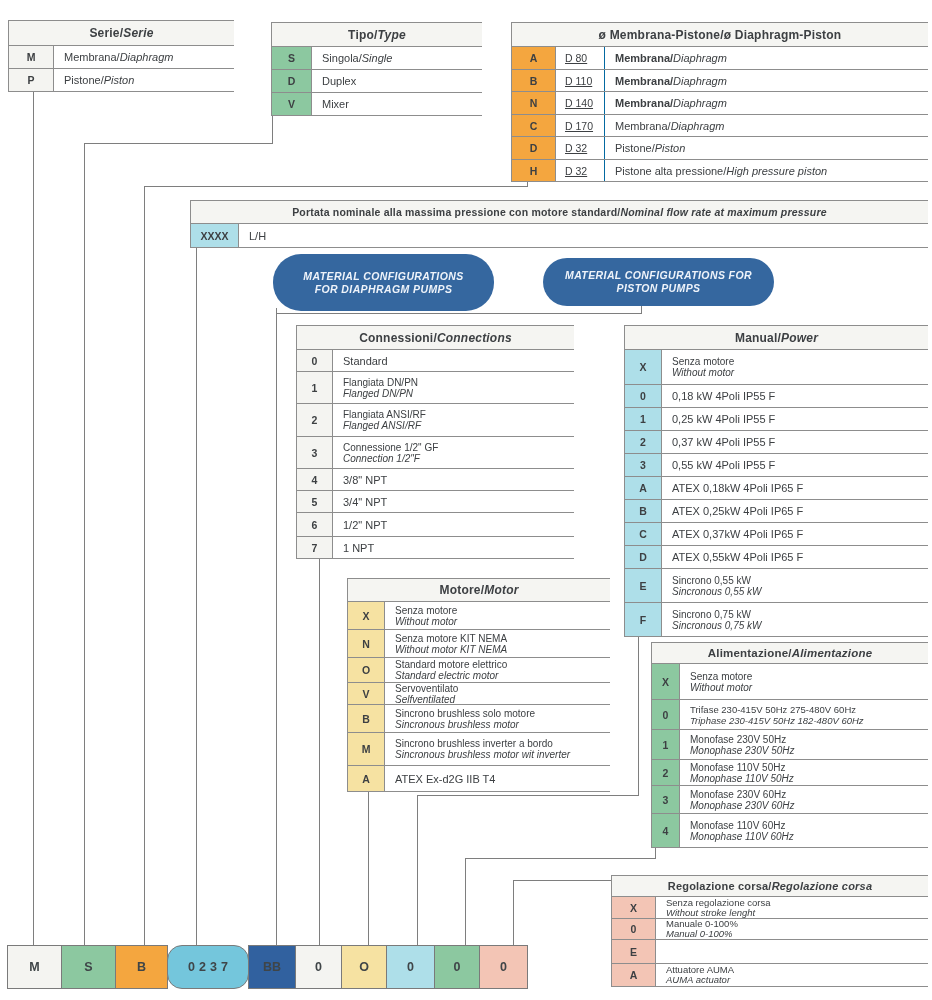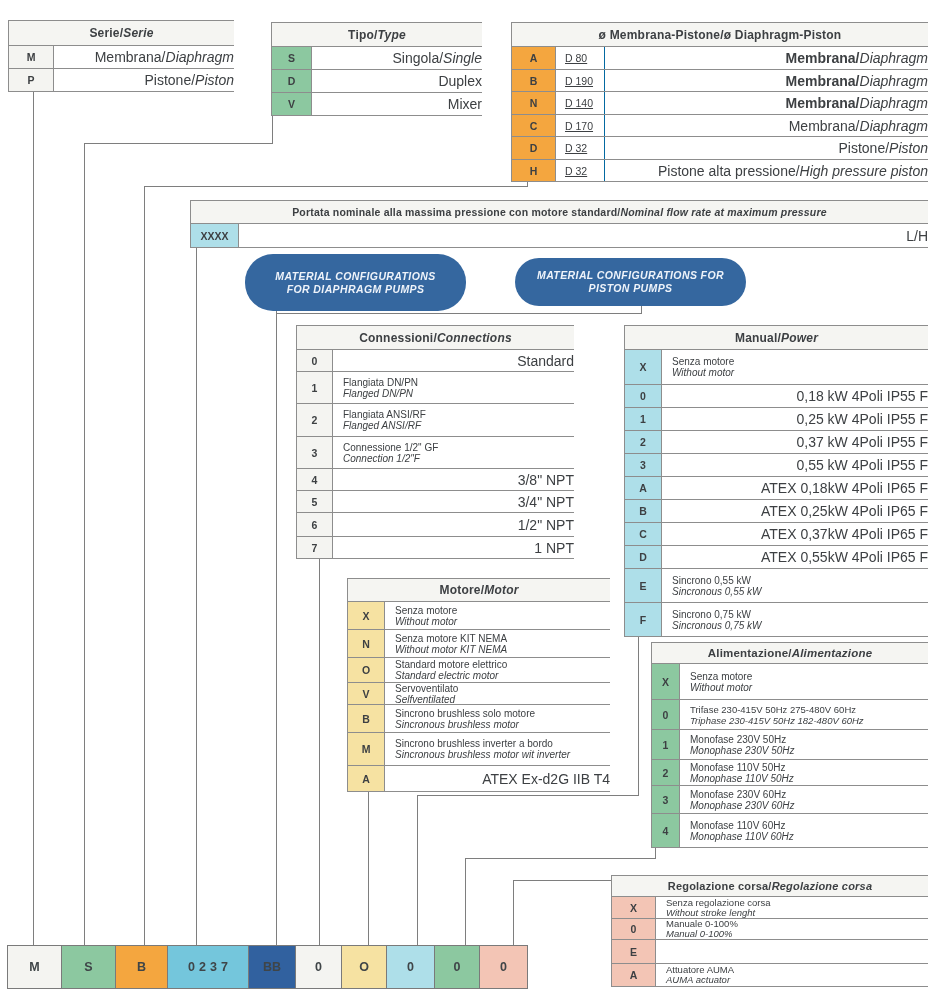--- a/index.html
+++ b/index.html
@@ -12,48 +12,48 @@
   .tbl{position:absolute;border-left:1px solid #8d8d8d;box-sizing:border-box;background:#fff;}
   .hdr{border-top:1px solid #8d8d8d;border-bottom:1px solid #8d8d8d;background:#f5f5f2;
     display:flex;align-items:center;justify-content:center;font-size:12px;font-weight:700;
     letter-spacing:.2px;white-space:nowrap;}
   .hdr .he{font-style:italic;font-weight:600;}
   .row{display:flex;border-bottom:1px solid #8d8d8d;box-sizing:border-box;}
   .code{display:flex;align-items:center;justify-content:center;border-right:1px solid #8d8d8d;
     font-size:10.5px;font-weight:600;box-sizing:border-box;}
   .dia{display:flex;align-items:center;border-right:1px solid #0369a1;padding-left:9px;
     font-size:10.5px;box-sizing:border-box;flex:0 0 49px;text-decoration:underline;}
-  .lbl{flex:1;display:flex;align-items:center;padding-left:10px;font-size:14px;min-width:0;
-    white-space:nowrap;justify-content:flex-end;}
+  .lbl{flex:1;display:flex;align-items:center;padding-left:10px;font-size:11px;min-width:0;
+    white-space:nowrap;}
   .lbl .t2{font-style:italic;}
   .lbl.stack{flex-direction:column;align-items:flex-start;justify-content:center;line-height:11px;font-size:10px;}
   .lbl.stack span{display:block;}
   
   .r20{height:20px}.r21{height:21px}.r22{height:22px}.r23{height:23px}.r24{height:24px}
   .r25{height:25px}.r26{height:26px}.r28{height:28px}.r30{height:30px}.r32{height:32px}
   .r33{height:33px}.r34{height:34px}.r35{height:35px}.r36{height:36px}
   
   .c-white{background:#f4f4f1;} .c-green{background:#8cc8a0;} .c-orange{background:#f4a63f;}
   .c-lblue{background:#aedfe9;} .c-cyan{background:#74c6dc;} .c-navy{background:#31619f;color:#fff;}
   .c-yellow{background:#f6e2a2;} .c-pink{background:#f3c5b5;}
   
   .mbox{position:absolute;background:#35679f;border-radius:28px;color:#eef3fa;
     display:flex;align-items:center;justify-content:center;text-align:center;
     font-size:10.5px;font-style:italic;font-weight:600;letter-spacing:.4px;line-height:13px;
-    padding:6px 18px;box-sizing:border-box;}
+    padding:6px 18px;box-sizing:border-box;margin-left:28px;}
   
   .phdr{font-size:10.5px;font-weight:600;}
   .phdr .he{font-weight:700;}
   
   .bottom-row{position:absolute;left:7px;top:945px;display:flex;}
   .bcell{height:44px;display:flex;align-items:center;justify-content:center;
     border:1px solid #7a7a7a;margin-left:-1px;font-size:12.5px;font-weight:600;
     color:#3f4548;box-sizing:border-box;}
   .bcell.first{margin-left:0;}
-  .sp{letter-spacing:4px;text-indent:4px;}
+  .sp{letter-spacing:4px;text-indent:4px;border-radius:15px;}
 </style>
 </head>
 <body>
 
 <div class="canvas">
 
   <div class="vl" style="left:33px;top:90px;height:855px"></div>
   <div class="vl" style="left:272px;top:114px;height:30px"></div>
   <div class="hl" style="left:84px;top:143px;width:189px"></div>
   <div class="vl" style="left:84px;top:143px;height:802px"></div>
@@ -133,21 +133,21 @@
     <div class="row r23">
         <div class="code c-orange" style="flex:0 0 44px">A</div>
         <div class="dia">D 80</div>
         <div class="lbl">
           <span class="t1" style="font-weight:600">Membrana/</span>
           <span class="t2">Diaphragm</span>
         </div>
       </div>
     <div class="row r22">
         <div class="code c-orange" style="flex:0 0 44px">B</div>
-        <div class="dia">D 190</div>
+        <div class="dia">D 110</div>
         <div class="lbl">
           <span class="t1" style="font-weight:600">Membrana/</span>
           <span class="t2">Diaphragm</span>
         </div>
       </div>
     <div class="row r23">
         <div class="code c-orange" style="flex:0 0 44px">N</div>
         <div class="dia">D 140</div>
         <div class="lbl">
           <span class="t1" style="font-weight:600">Membrana/</span>

